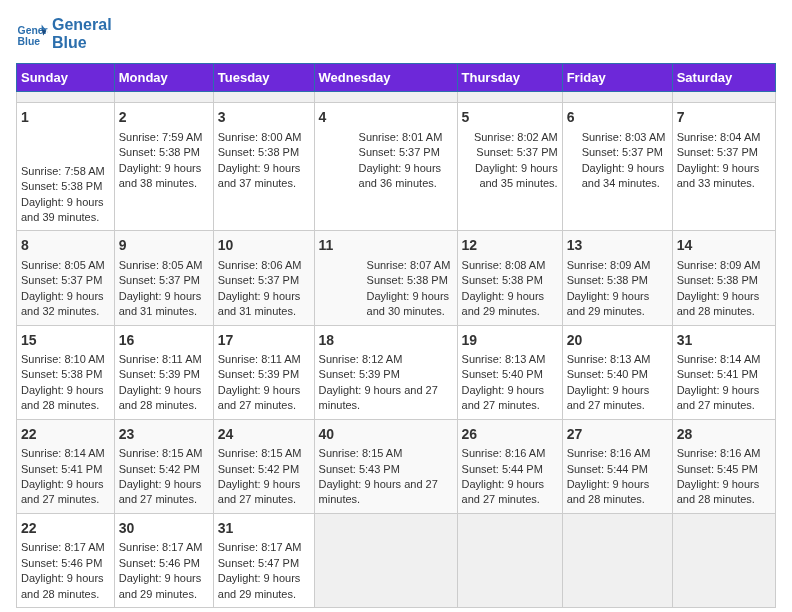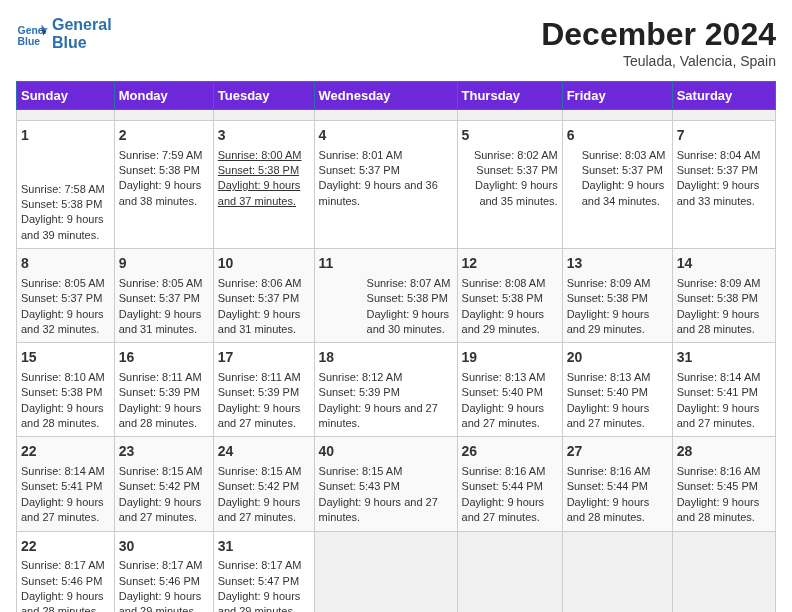--- a/index.html
+++ b/index.html
@@ -75,24 +75,20 @@
       <text x="2" y="20" font-size="13" font-weight="bold" fill="#2c6fad">General</text>
       <text x="2" y="34" font-size="13" font-weight="bold" fill="#2c6fad">Blue</text>
       <polygon points="32,8 38,16 32,14" fill="#2c6fad"></polygon>
       <polygon points="32,14 38,16 34,22" fill="#1a4a80"></polygon>
     </svg>
     <div style="display:flex;flex-direction:column;line-height:1.1">
       <span style="font-size:16px;font-weight:bold;color:#2c6fad">General</span>
       <span style="font-size:16px;font-weight:bold;color:#2c6fad">Blue</span>
     </div>
   </div>
-  <div class="title-block">
-    <div class="main-title">December 2024</div>
-    <div class="subtitle">Teulada, Valencia, Spain</div>
-  </div>
 </div>
 
 <table>
   <thead>
     <tr id="col-headers">
         <th>Sunday</th>
         <th>Monday</th>
         <th>Tuesday</th>
         <th>Wednesday</th>
         <th>Thursday</th>
@@ -118,27 +114,27 @@
 Daylight: 9 hours and 39 minutes.</div>
         </td>
         <td>
           <span class="day-num">2</span>
           <div style="white-space: pre-line;">Sunrise: 7:59 AM
 Sunset: 5:38 PM
 Daylight: 9 hours and 38 minutes.</div>
         </td>
         <td>
           <span class="day-num">3</span>
-          <div style="white-space: pre-line; text-decoration: underline;">Sunrise: 8:00 AM
+          <div style="white-space: pre-line;">Sunrise: 8:00 AM
 Sunset: 5:38 PM
 Daylight: 9 hours and 37 minutes.</div>
         </td>
         <td>
           <span class="day-num">4</span>
-          <div style="white-space: pre-line;">Sunrise: 8:01 AM
+          <div style="white-space: pre-line; margin-left: 40px;">Sunrise: 8:01 AM
 Sunset: 5:37 PM
 Daylight: 9 hours and 36 minutes.</div>
         </td>
         <td>
           <span class="day-num">5</span>
           <div style="white-space: pre-line; text-align: right;">Sunrise: 8:02 AM
 Sunset: 5:37 PM
 Daylight: 9 hours and 35 minutes.</div>
         </td>
         <td>

